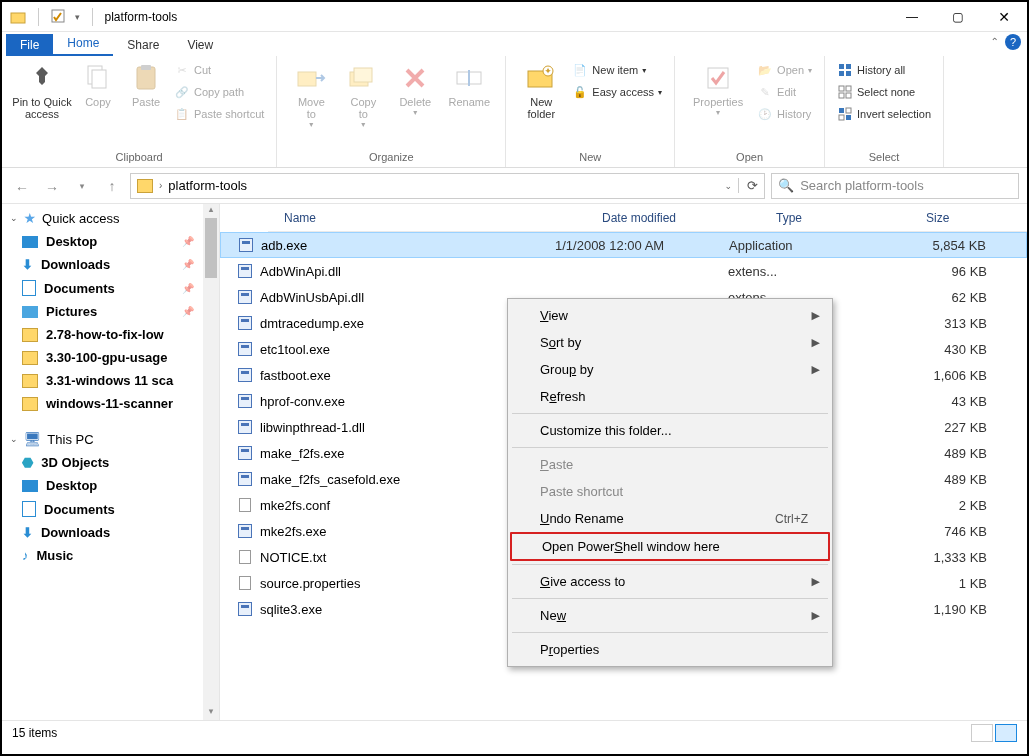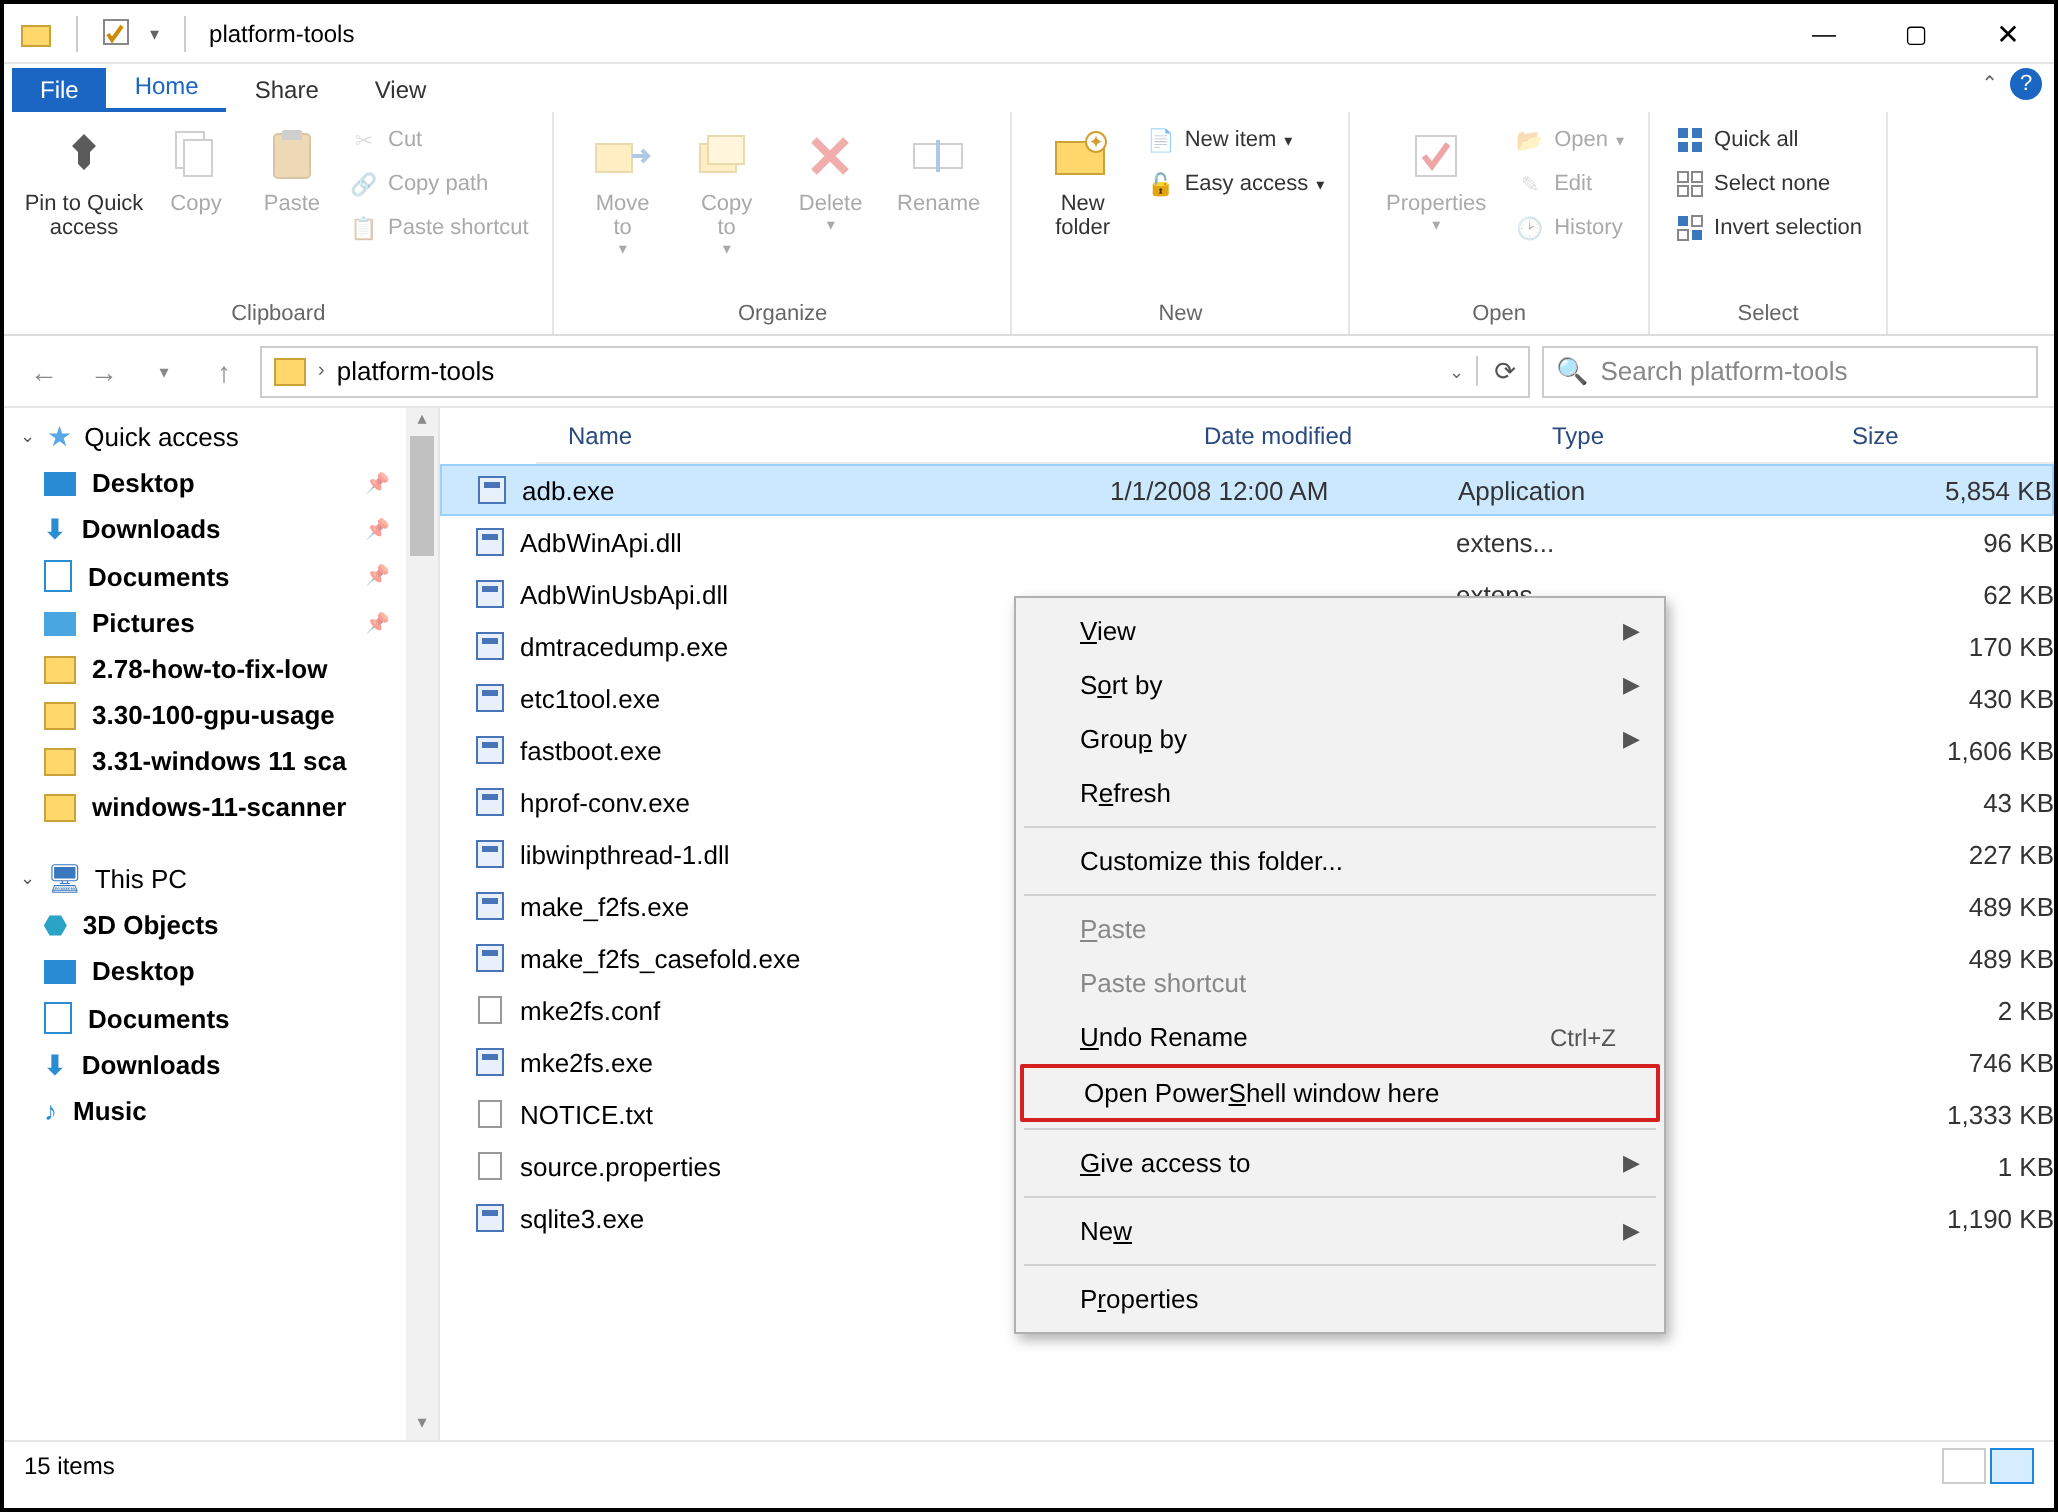--- a/index.html
+++ b/index.html
@@ -65,21 +65,21 @@
 .col-date { width: 174px; }
 .col-type { width: 150px; }
 .col-size { flex:1; text-align:left; }
 .rows { flex:1; overflow: hidden; }
 .row { display: flex; align-items: center; height: 26px; font-size: 13px; padding-left: 16px; }
 .row.sel { background: #cce8ff; border: 1px solid #99d1ff; }
 .row .ic { width: 18px; height: 16px; margin-right: 6px; display:inline-flex; align-items:center; justify-content:center; }
 .row .nm { width: 294px; }
 .row .dt { width: 174px; color:#333; }
 .row .tp { width: 150px; color:#333; white-space:nowrap; overflow:hidden; }
-.row .sz { flex:1; text-align: right; color:#333; }
+.row .sz { flex:1; text-align: right; padding-right: 40px; color:#333; }
 .exe-ico { width:14px; height:14px; border:1px solid #4a74b8; background:#e8f0fb; display:inline-block; position:relative; }
 .exe-ico::before { content:""; position:absolute; left:2px; top:2px; right:2px; height:3px; background:#4a74b8; }
 .file-ico { width:12px; height:14px; border:1px solid #999; background:#fff; display:inline-block; }
 
 
 .status { height: 24px; border-top: 1px solid #e5e5e5; display: flex; align-items: center; font-size: 12px; padding: 0 10px; }
 .status .views { margin-left: auto; display:flex; gap:2px; }
 .status .views div { width:22px; height:18px; border:1px solid #ccc; }
 .status .views .act { border-color:#1a88e0; background:#d6ecff; }
 
@@ -292,21 +292,21 @@
       <div class="smallcol">
         <div class="smallbtn">
             <span class="g">
               <svg width="14" height="14">
                 <rect x="1" y="1" width="5" height="5" fill="#3a78bd"></rect>
                 <rect x="8" y="1" width="5" height="5" fill="#3a78bd"></rect>
                 <rect x="1" y="8" width="5" height="5" fill="#3a78bd"></rect>
                 <rect x="8" y="8" width="5" height="5" fill="#3a78bd"></rect>
               </svg>
             </span>
-            <span>Quick all</span>
+            <span>History all</span>
           </div>
         <div class="smallbtn">
             <span class="g">
               <svg width="14" height="14">
                 <rect x="1" y="1" width="5" height="5" fill="none" stroke="#888"></rect>
                 <rect x="8" y="1" width="5" height="5" fill="none" stroke="#888"></rect>
                 <rect x="1" y="8" width="5" height="5" fill="none" stroke="#888"></rect>
                 <rect x="8" y="8" width="5" height="5" fill="none" stroke="#888"></rect>
               </svg>
             </span>
@@ -456,21 +456,21 @@
     <span class="tp">extens...</span>
     <span class="sz">62 KB</span>
         </div>
         <div class="row">
           <span class="ic">
             <span class="exe-ico"></span>
           </span>
     <span class="nm">dmtracedump.exe</span>
     <span class="dt"></span>
     <span class="tp"></span>
-    <span class="sz">170 KB</span>
+    <span class="sz">313 KB</span>
         </div>
         <div class="row">
           <span class="ic">
             <span class="exe-ico"></span>
           </span>
     <span class="nm">etc1tool.exe</span>
     <span class="dt"></span>
     <span class="tp"></span>
     <span class="sz">430 KB</span>
         </div>

